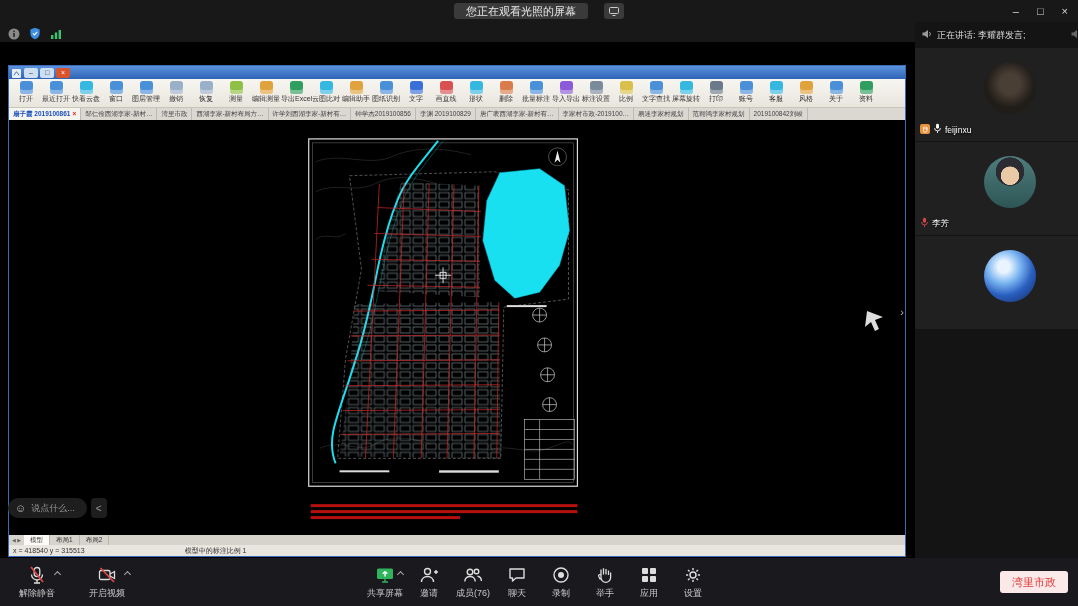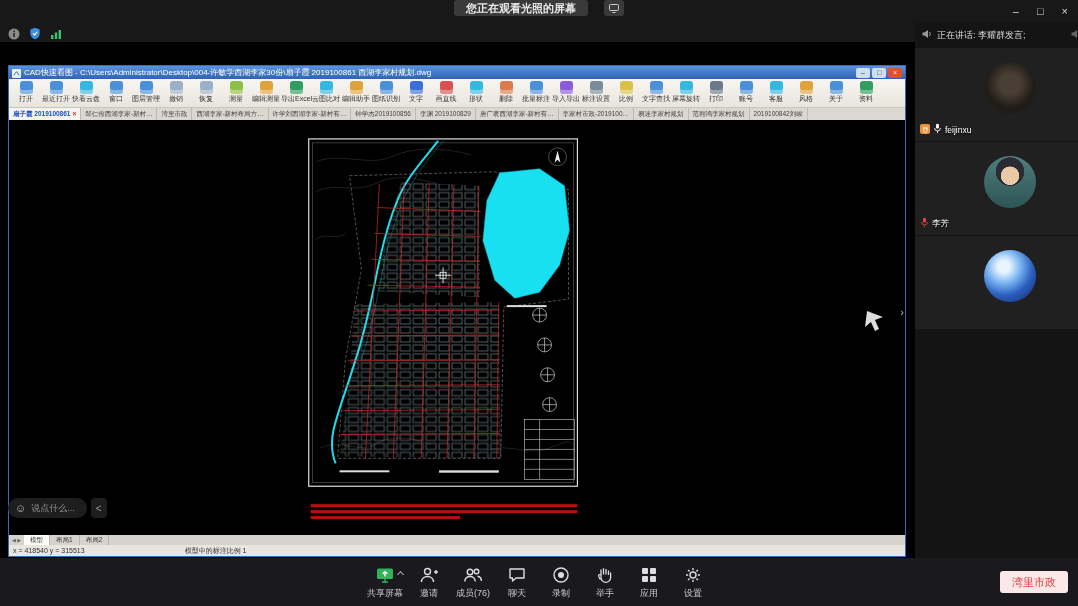--- a/index.html
+++ b/index.html
@@ -1,21 +1,21 @@
 <!DOCTYPE html>
 <html><head>
 <meta charset="utf-8">
 <style>
   html,body{margin:0;padding:0;background:#101010;}
   *{box-sizing:border-box;font-family:"Liberation Sans",sans-serif;}
   .stage{position:relative;width:1078px;height:606px;background:#181818;overflow:hidden;}
 
   
   .topbar{position:absolute;left:0;top:0;width:1078px;height:22px;background:#181818;}
-  .banner-wrap{display:flex;justify-content:center;align-items:flex-start;height:22px;gap:16px;font-weight:bold;}
+  .banner-wrap{display:flex;justify-content:center;align-items:center;height:22px;gap:16px;}
   .banner{background:#3a3a3a;color:#e8e8e8;font-size:11px;line-height:16px;padding:0 12px;border-radius:3px;}
   .banner-btn{width:20px;height:16px;background:#3a3a3a;border-radius:3px;display:flex;align-items:center;justify-content:center;cursor:pointer;}
   .win-controls{position:absolute;right:10px;top:0;display:flex;gap:18px;color:#d8d8d8;font-size:11px;line-height:22px;}
   .win-controls span{cursor:pointer;}
   .info-row{position:absolute;left:8px;top:26px;display:flex;gap:9px;align-items:center;}
 
   
   .share-region{position:absolute;left:0;top:42px;width:915px;height:516px;background:#000;overflow:hidden;}
 
   
@@ -130,21 +130,20 @@
   <div class="share-region">
 
     <div class="cad-window">
       <div class="cad-titlebar">
         <span>
           <svg width="9" height="9" viewBox="0 0 10 10">
               <rect width="10" height="10" rx="1" fill="#e8eef8"></rect>
               <path d="M2 7 L5 3 L8 7" stroke="#2f62b5" fill="none"></path>
             </svg>
         </span>
-        <span class="cad-title">CAD快速看图 - C:\Users\Administrator\Desktop\004-许敏学西湖李家30份\扇子霞 2019100861 西湖李家村规划.dwg</span>
         <span class="cad-btns">
           <span class="cbtn">–</span>
           <span class="cbtn">□</span>
           <span class="cbtn close">×</span>
         </span>
       </div>
 
       <div class="cad-toolbar">
 
           <div class="tool">
@@ -516,20 +515,45 @@
       </div>
       <div class="tile">
         <div class="avatar av-earth"></div>
 
       </div>
     </div>
     <div class="sb-scroll"></div>
   </div>
 
   <div class="bottombar">
+    <div class="bb-left">
+      <div class="bb-btn">
+        <span class="bb-ic">
+          <svg width="20" height="20" viewBox="0 0 20 20">
+              <rect x="7.2" y="2.5" width="5.6" height="9" rx="2.8" stroke="#ddd" fill="none" stroke-width="1.3"></rect>
+              <path d="M4.5 9.5 a5.5 5.5 0 0 0 11 0" stroke="#ddd" fill="none" stroke-width="1.3"></path>
+              <path d="M10 15 v3 M7 18 h6" stroke="#ddd" stroke-width="1.3"></path>
+              <path d="M4 2 L16 17" stroke="#e04545" stroke-width="1.8"></path>
+            </svg>
+        </span>
+        <span class="caret-up"></span>
+        <span class="bb-lb">解除静音</span>
+      </div>
+      <div class="bb-btn">
+        <span class="bb-ic">
+          <svg width="20" height="20" viewBox="0 0 20 20">
+              <rect x="2.5" y="5.5" width="10.5" height="9" rx="1.5" stroke="#ddd" fill="none" stroke-width="1.3"></rect>
+              <path d="M13 9 l4.5-2.5 v7 L13 11" stroke="#ddd" fill="none" stroke-width="1.3"></path>
+              <path d="M3.5 3 L17 17" stroke="#e04545" stroke-width="1.8"></path>
+            </svg>
+        </span>
+        <span class="caret-up"></span>
+        <span class="bb-lb">开启视频</span>
+      </div>
+    </div>
 
     <div class="bb-center">
       <div class="bb-item">
         <span class="bb-ic">
           <svg width="20" height="20" viewBox="0 0 20 20">
               <rect x="2" y="3.5" width="16" height="10.5" rx="1.5" fill="#2eb45a"></rect>
               <path d="M10 11.5 V6.5 M10 6.5 l-2.3 2.3 M10 6.5 l2.3 2.3" stroke="#fff" stroke-width="1.4" fill="none"></path>
               <path d="M7 17 h6 M10 14 v3" stroke="#2eb45a" stroke-width="1.4"></path>
             </svg>
         </span>

